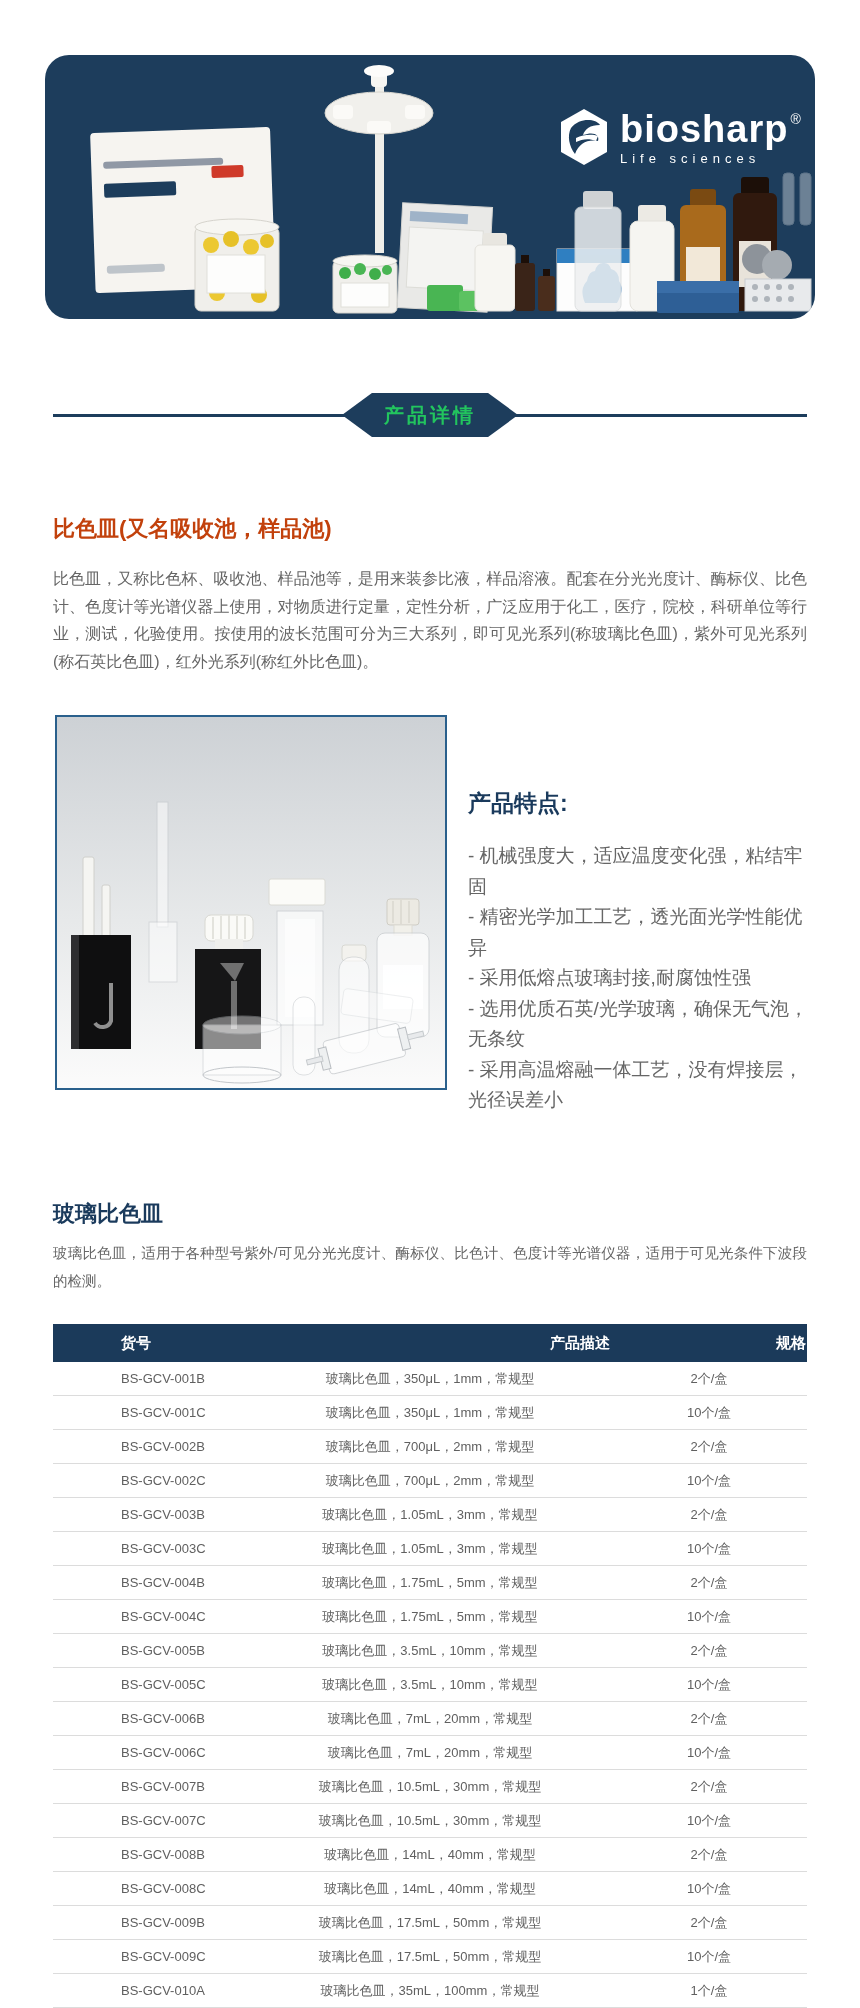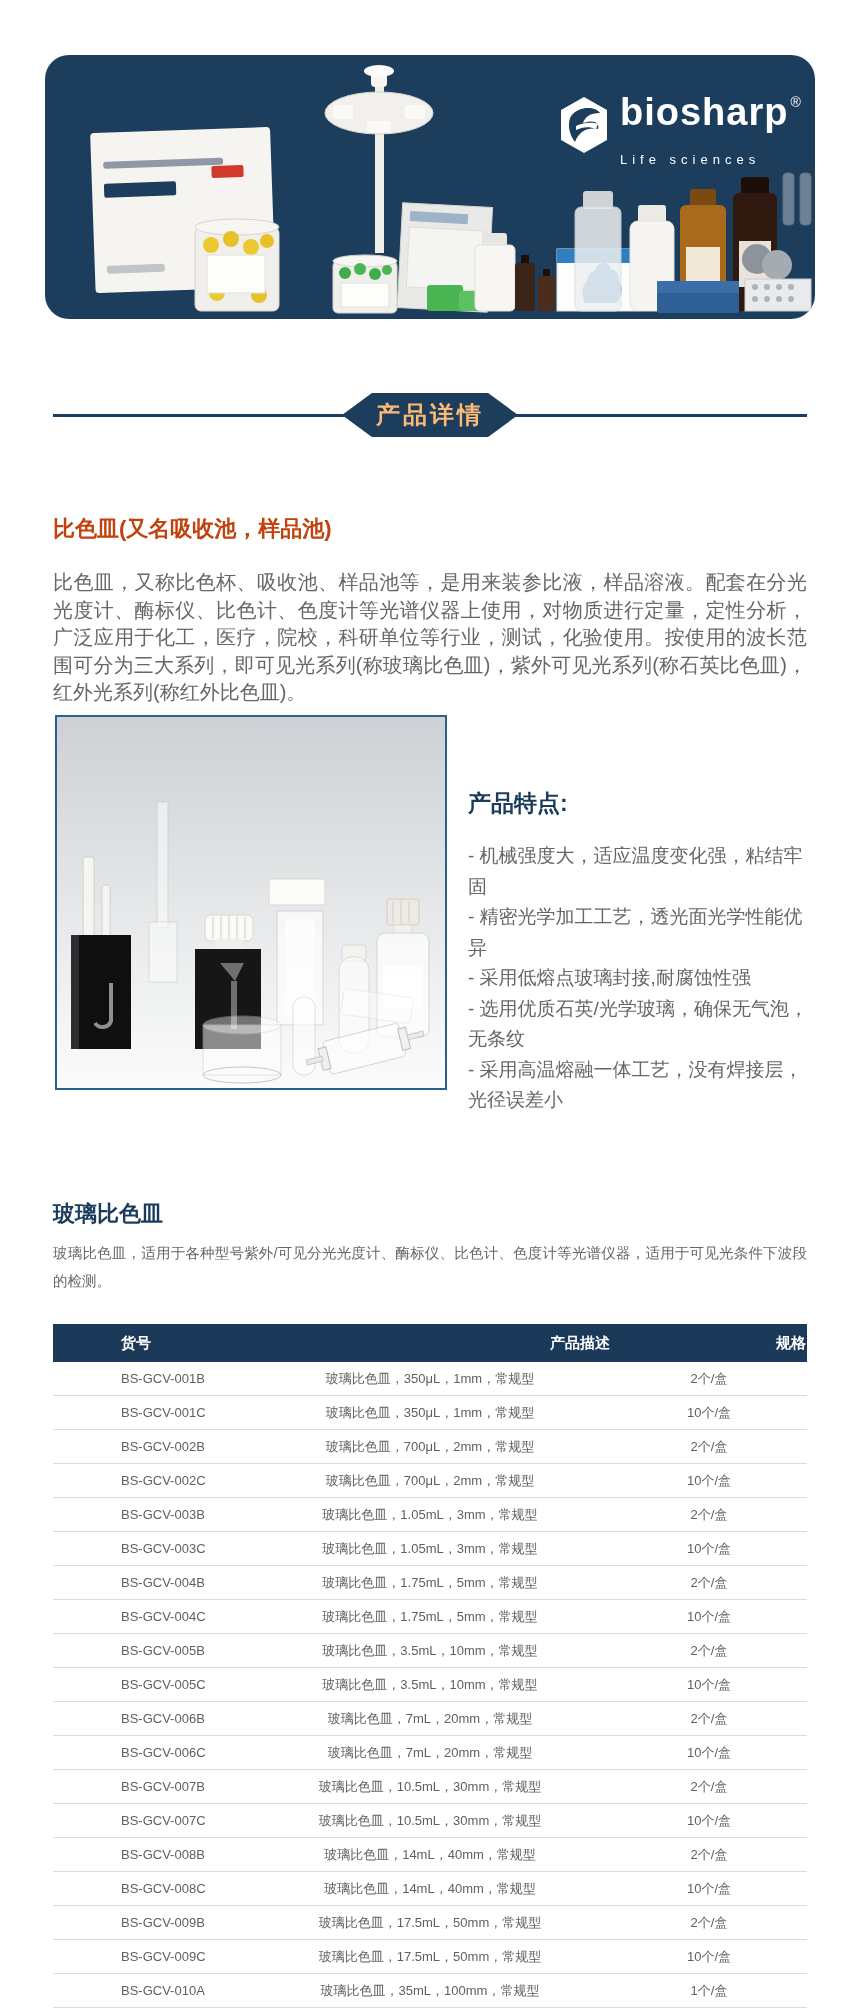--- a/index.html
+++ b/index.html
@@ -3,36 +3,36 @@
 <meta charset="utf-8">
 <style>
   * { box-sizing: border-box; }
   body { margin:0; background:#ffffff; font-family:"Liberation Sans","DejaVu Sans",sans-serif; }
   #page { position:relative; width:860px; height:2008px; background:#fff; overflow:hidden; }
 
   
   .banner { position:absolute; left:45px; top:55px; width:770px; height:264px;
             background:#1d3d5c; border-radius:24px; overflow:hidden; }
   .collage { position:absolute; left:0; top:0; }
-  .logo { position:absolute; left:515px; top:27px; display:flex; align-items:center; gap:12px; }
+  .logo { position:absolute; left:515px; top:44px; display:flex; align-items:flex-end; gap:12px; }
   .logo-name { color:#fff; font-size:38px; font-weight:bold; line-height:40px; letter-spacing:1px; }
   .logo-name sup { font-size:14px; font-weight:normal; vertical-align:18px; margin-left:2px; }
-  .logo-sub { color:#fff; font-size:13px; letter-spacing:5px; margin-top:20px; }
+  .logo-sub { color:#fff; font-size:13px; letter-spacing:5px; margin-top:2px; }
 
   
   .divider { position:absolute; left:53px; top:393px; width:754px; height:44px; }
   .divider .line { position:absolute; left:0; right:0; top:21px; height:3px; background:#1d3d5c; }
   .divider .badge { position:absolute; left:50%; transform:translateX(-50%); top:0;
-    width:176px; height:44px; background:#1d3d5c; color:#fdba74; font-size:24px; font-weight:bold;
+    width:176px; height:44px; background:#1d3d5c; color:#22c55e; font-size:20px; font-weight:bold;
     letter-spacing:3px; display:flex; align-items:center; justify-content:center;
     clip-path:polygon(17% 0,83% 0,100% 50%,83% 100%,17% 100%,0 50%); }
 
   
   .intro-title { position:absolute; left:53px; top:496px; font-size:22px; font-weight:bold; color:#c2410c; }
-  .intro-body  { position:absolute; left:53px; top:549px; width:754px; font-size:20px;
+  .intro-body  { position:absolute; left:53px; top:549px; width:754px; font-size:16px;
                  line-height:27.5px; color:#666; text-align:justify; }
 
   
   .product-figure { position:absolute; left:55px; top:715px; width:392px; height:375px;
                     border:2px solid #2a608c; background:#d9dcdf; }
   .features { position:absolute; left:468px; top:788px; width:345px; }
   .features-title { font-size:23px; font-weight:bold; color:#1a3a5c; }
   .features ul { list-style:none; margin:22px 0 0; padding:0; }
   .features li { font-size:19px; color:#666; line-height:30.5px; }
 

